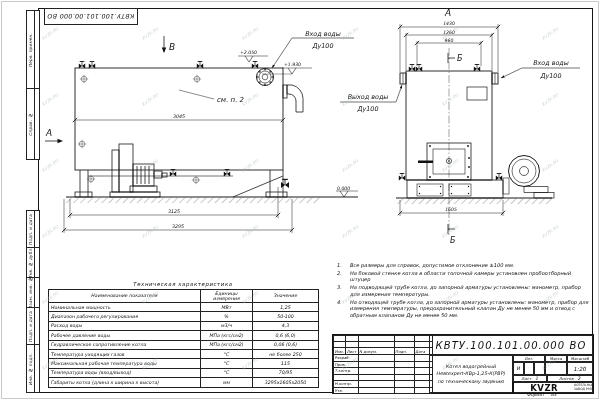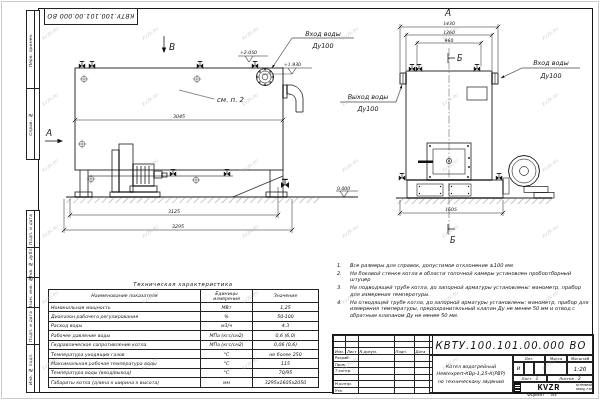--- a/index.html
+++ b/index.html
@@ -38,21 +38,21 @@
   .tb .cell{position:absolute;border:0.6px solid #222;box-sizing:border-box;display:flex;
             align-items:center;justify-content:center;font-style:italic;}
   .tb table.rev{border-collapse:collapse;table-layout:fixed;position:absolute;left:0;top:0;}
   .tb table.rev td{border:0.6px solid #222;font-size:3.8px;font-style:italic;padding:0 1px;
                    overflow:hidden;white-space:nowrap;}
   .docnum{font-size:10px;letter-spacing:1.1px;}
   .pname{flex-direction:column;font-size:4.8px;line-height:1.5;text-align:center;}
   .small-h{font-size:3.8px;}
   .sheetrow span{font-size:3.9px;}
   .sheetrow b{font-size:4.6px;font-weight:normal;margin-left:4px;}
-  .logo-cell{gap:16px;font-family:Liberation Mono, monospace;}
+  .logo-cell{gap:16px;}
   .logo-mark{width:9px;height:9px;background:repeating-linear-gradient(#111 0 1.6px,#fff 1.6px 2.6px);
              border:1px solid #111;}
   .logo-txt{font-size:8.5px;font-weight:bold;font-style:normal;letter-spacing:0.5px;}
   .logo-sub{font-size:3px;line-height:1.2;font-style:normal;text-align:left;}
   .fmt{position:absolute;left:492px;top:392px;width:100px;text-align:center;font-size:4.3px;font-style:italic;}
   .fmt b{font-weight:normal;margin-left:5px;}
 
   
   .wm{position:absolute;inset:0;display:grid;grid-template-columns:repeat(6,1fr);
       grid-auto-rows:66px;pointer-events:none;}

